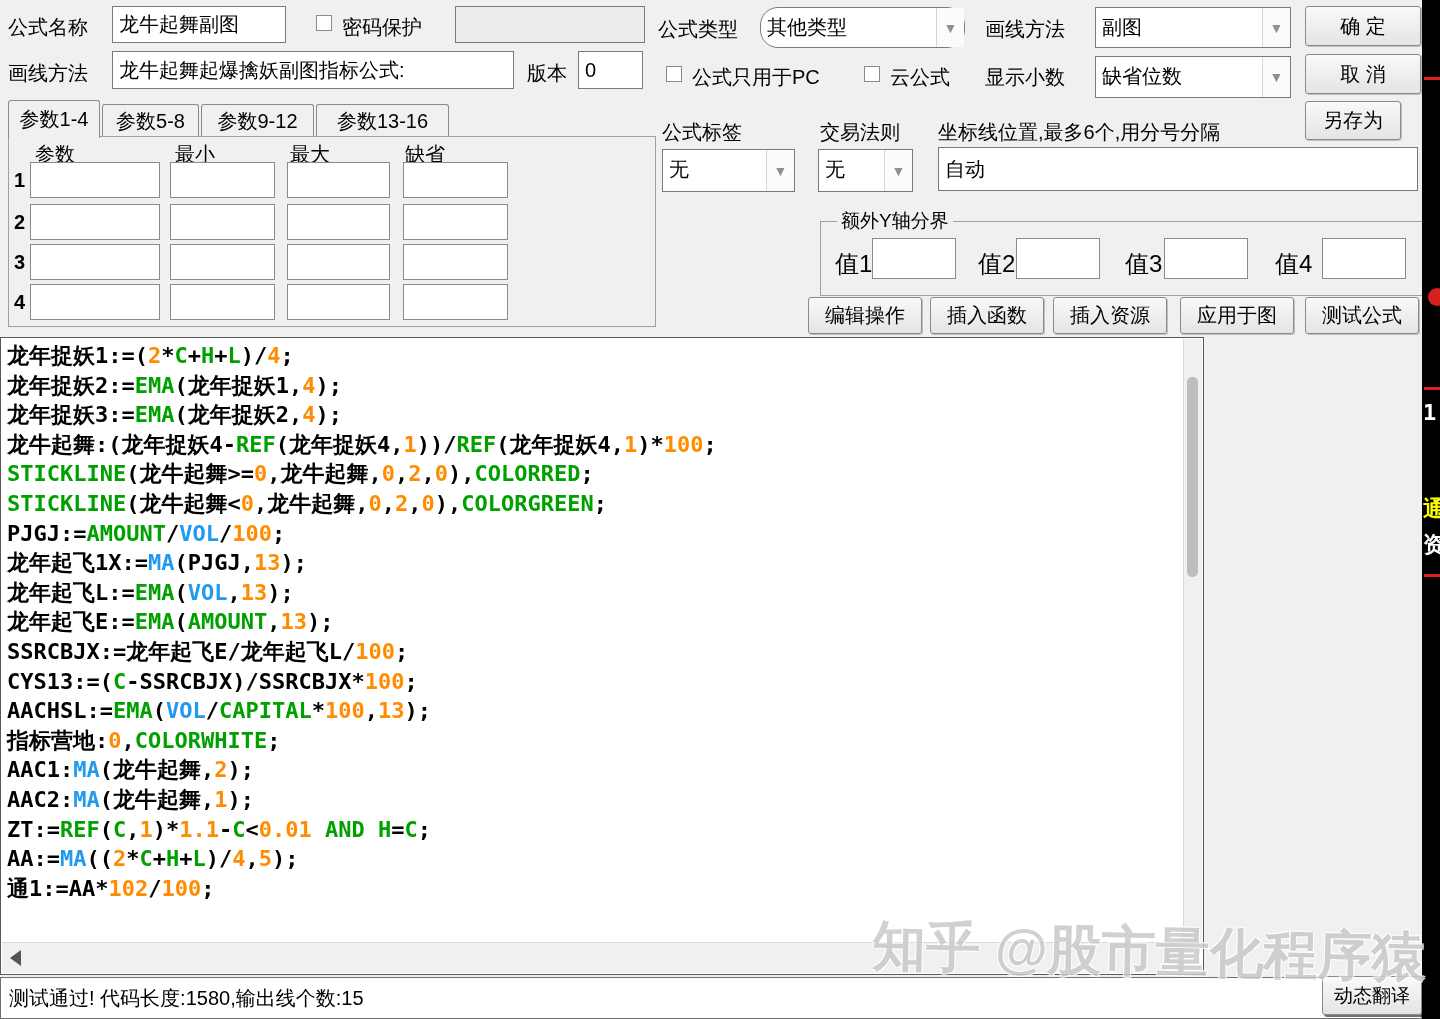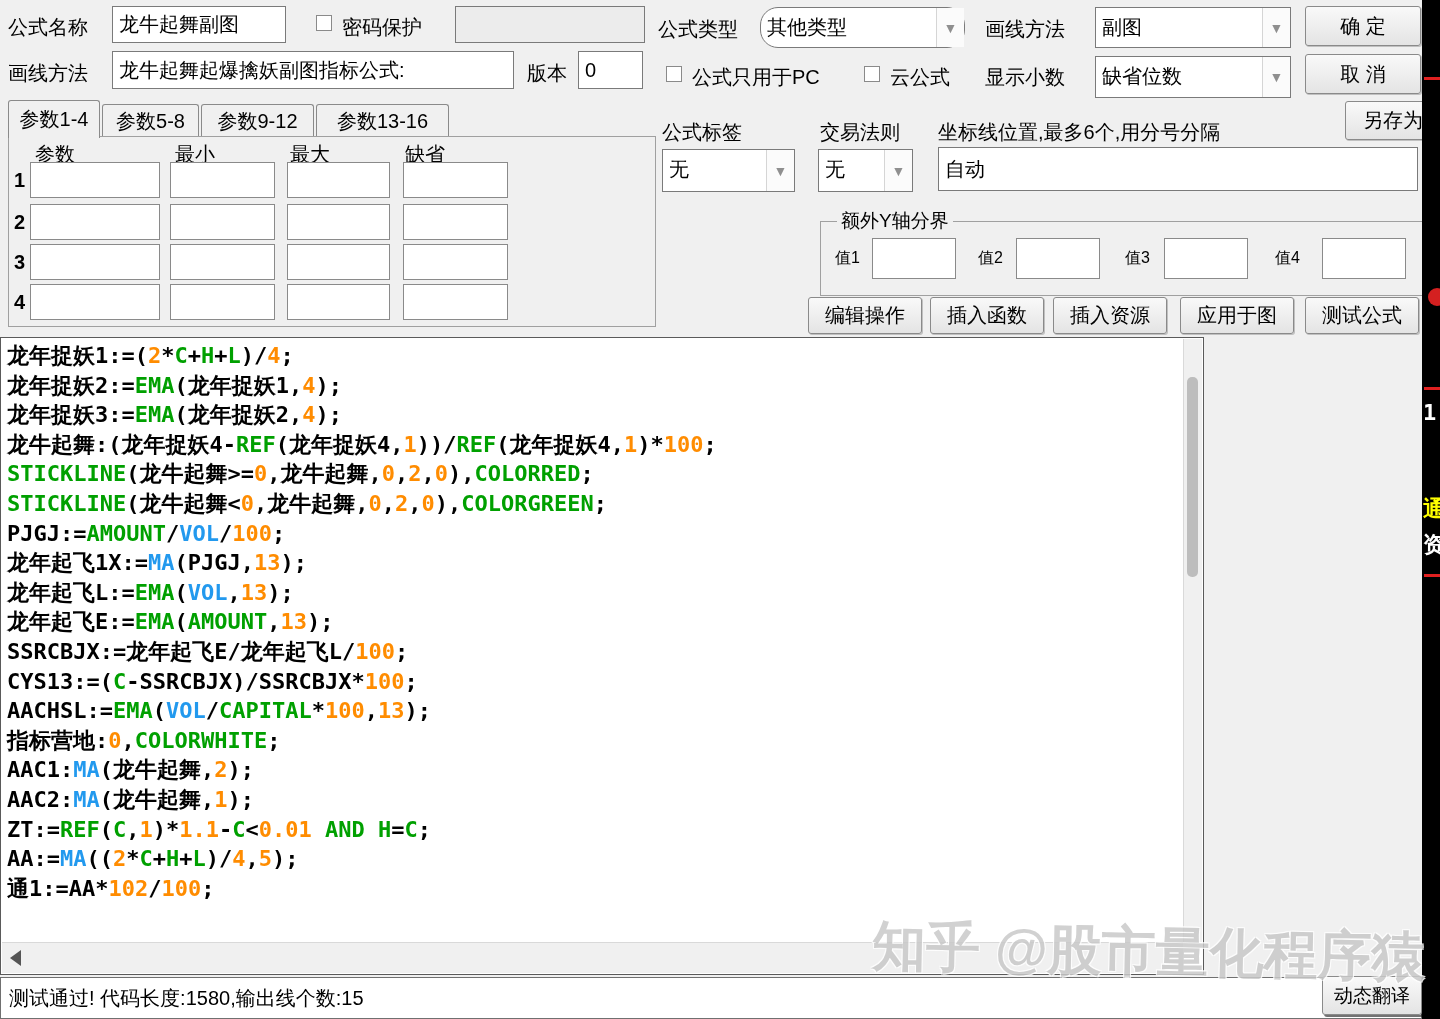--- a/index.html
+++ b/index.html
@@ -21,21 +21,21 @@
        border-bottom:none;border-radius:3px 3px 0 0;font-size:20px;display:flex;align-items:center;
        justify-content:center;box-sizing:border-box;z-index:1;}
   .tab.active{top:100px;height:38px;z-index:3;}
   .groupbox{position:absolute;left:8px;top:136px;width:648px;height:191px;border:1px solid #a0a0a0;
        background:#f0f0f0;z-index:2;box-sizing:border-box;}
   .pinput{position:absolute;background:#fff;border:1px solid #8a8a8a;box-sizing:border-box;}
   .rownum{position:absolute;font-size:20px;font-weight:bold;}
   fieldset.ybox{position:absolute;left:812px;top:200px;width:608px;height:88px;margin:8px;padding:0;
        border:1px solid #a0a0a0;box-sizing:border-box;}
   fieldset.ybox legend{font-size:19px;margin-left:16px;padding:0 4px;}
-  .ylbl{position:absolute;font-size:16px;}
+  .ylbl{position:absolute;font-size:24px;}
   .yinput{position:absolute;width:84px;height:41px;background:#fff;border:1px solid #8a8a8a;box-sizing:border-box;}
   
   .code-wrap{position:absolute;left:0;top:337px;width:1204px;height:638px;background:#fff;
        border:1px solid #5a5a5a;box-sizing:border-box;}
   .code-text{position:absolute;left:2px;top:3px;right:20px;bottom:32px;overflow:hidden;
        font-family:"DejaVu Sans Mono",monospace;font-weight:bold;font-size:22px;line-height:29.6px;}
   .code-line{white-space:pre;padding-left:4px;height:29.6px;}
   .code-line span.k{color:#000;}
   .code-line span.g{color:#00a000;}
   .code-line span.b{color:#2299ee;}
@@ -76,21 +76,21 @@
   <span class="combo-text">其他类型</span>
   <span class="combo-arrow">▼</span>
 </div>
 <span class="lbl" style="left:985px;top:16px;">画线方法</span>
 <div class="combo" style="left:1095px;top:7px;width:196px;height:41px;">
   <span class="combo-text">副图</span>
   <span class="combo-arrow">▼</span>
 </div>
 <div class="btn" style="left:1305px;top:6px;width:116px;height:40px;">确 定</div>
 <div class="btn" style="left:1305px;top:54px;width:116px;height:40px;">取 消</div>
-<div class="btn" style="left:1305px;top:101px;width:96px;height:39px;margin-left:40px;">另存为</div>
+<div class="btn" style="left:1305px;top:101px;width:96px;height:39px;">另存为</div>
 
 <span class="lbl" style="left:8px;top:60px;">画线方法</span>
 <div class="tbox" style="left:112px;top:51px;width:402px;height:38px;">龙牛起舞起爆擒妖副图指标公式:</div>
 <span class="lbl" style="left:527px;top:60px;">版本</span>
 <div class="tbox" style="left:578px;top:51px;width:65px;height:38px;">0</div>
 
 <span class="checkbox" style="left:666px;top:66px;"></span>
 <span class="lbl" style="left:692px;top:64px;">公式只用于PC</span>
 <span class="checkbox" style="left:864px;top:66px;"></span>
 <span class="lbl" style="left:890px;top:64px;">云公式</span>

